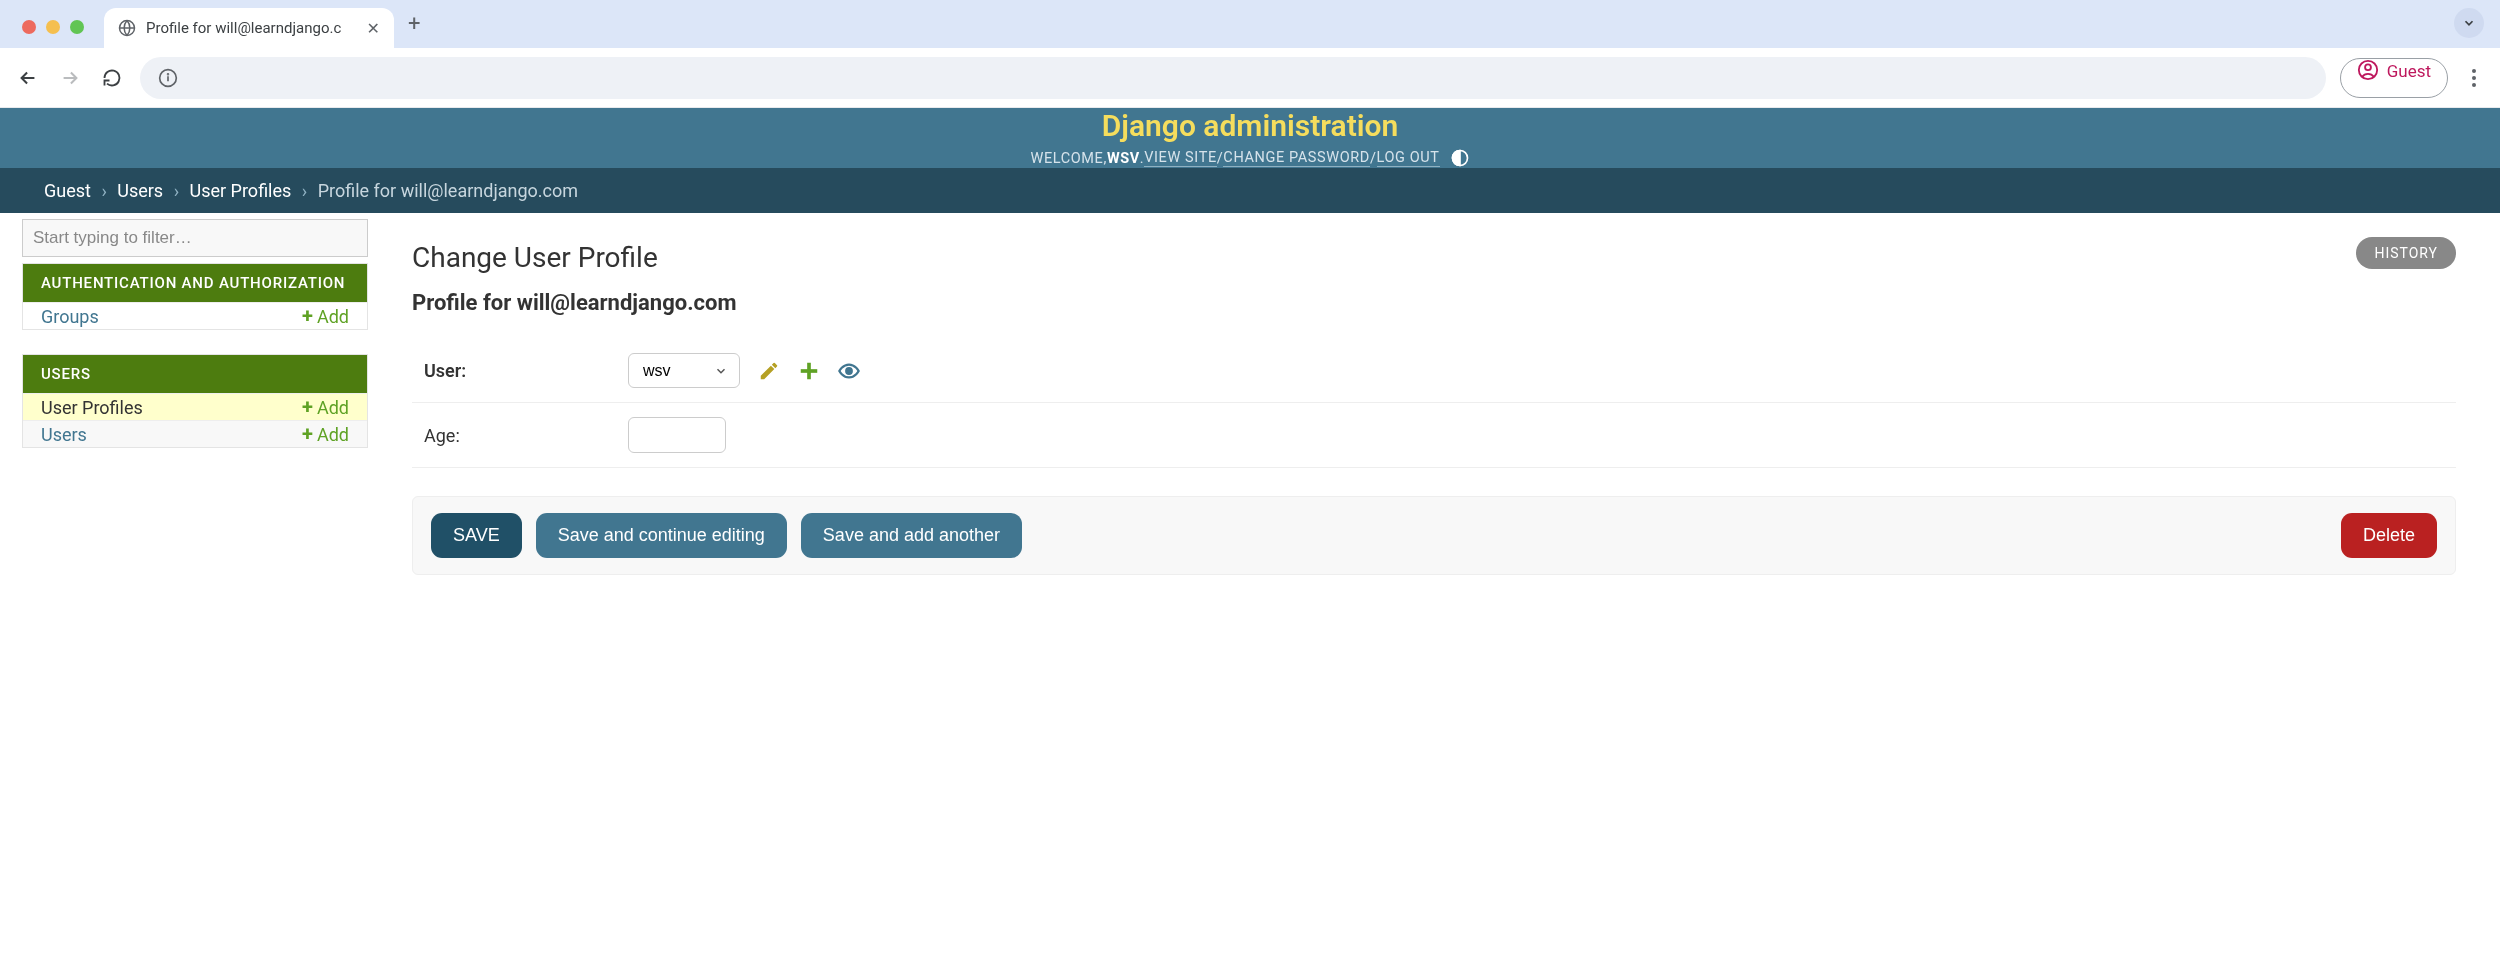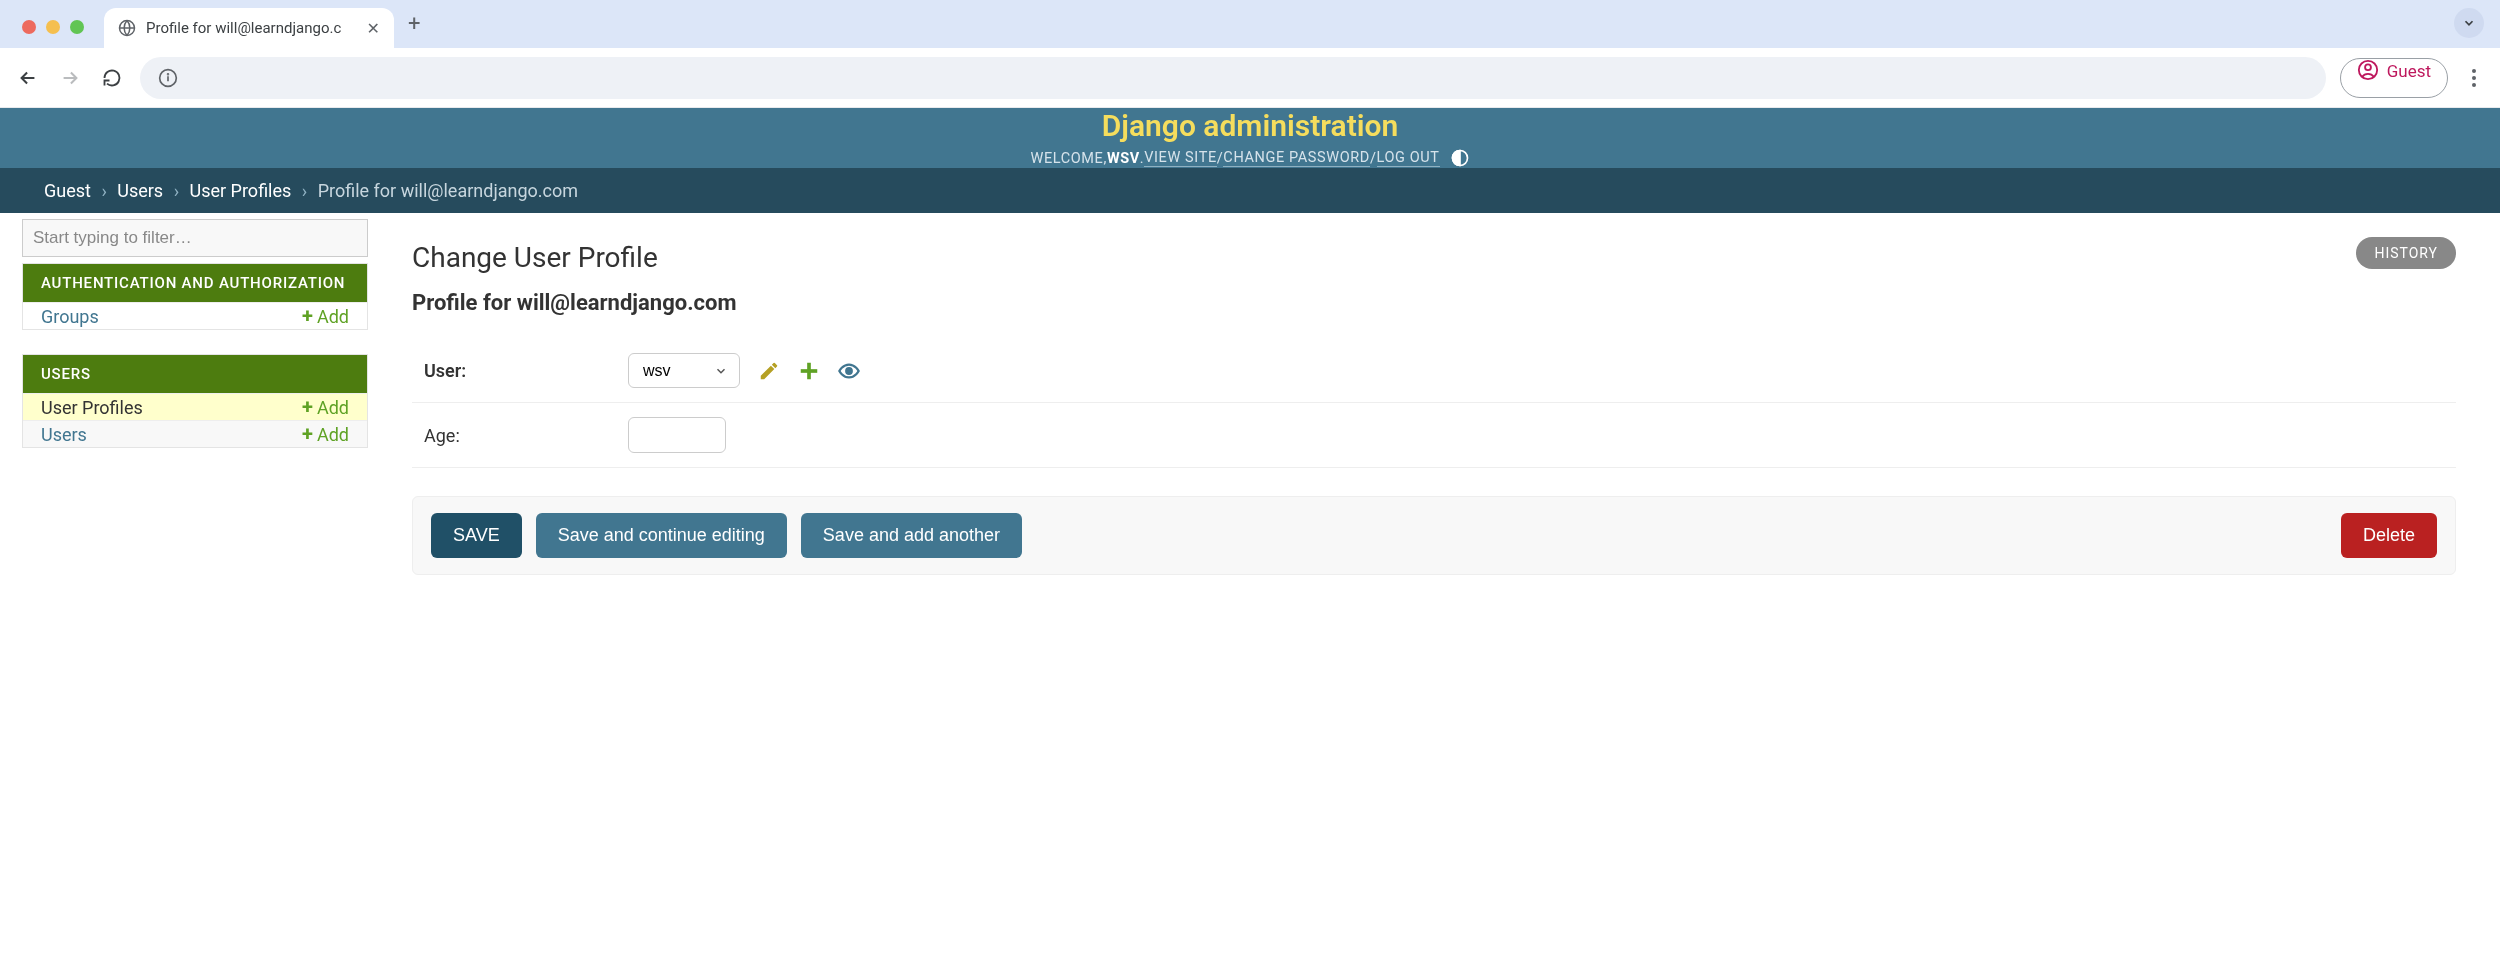--- a/index.html
+++ b/index.html
@@ -73,21 +73,21 @@
 .form-row label.normal { font-weight: 400; }
 .select-wrap { position: relative; display: inline-block; }
 .select-wrap select { appearance: none; border: 1px solid #ccc; border-radius: 6px; padding: 8px 40px 8px 14px; font-size: 16px; background: #fff; cursor: pointer; min-width: 112px; }
 .select-wrap .chev { position: absolute; right: 12px; top: 50%; transform: translateY(-50%); pointer-events: none; color: #555; }
 .related-icons { display: inline-flex; gap: 18px; margin-left: 18px; align-items: center; }
 .related-icons svg { width: 22px; height: 22px; cursor: pointer; }
 .text-input { border: 1px solid #ccc; border-radius: 6px; padding: 8px 10px; font-size: 16px; width: 98px; }
 
 .submit-row { background: #f8f8f8; border: 1px solid #eee; border-radius: 6px; padding: 16px 18px; margin-top: 28px; display: flex; align-items: center; gap: 14px; }
 .submit-row .spacer { flex: 1; }
-.btn { border: none; border-radius: 6px; padding: 12px 22px; font-size: 18px; color: #fff; cursor: pointer; }
+.btn { border: none; border-radius: 11px; padding: 12px 22px; font-size: 18px; color: #fff; cursor: pointer; }
 .btn-default { background: #417690; }
 .btn-primary { background: #205067; font-weight: 500; }
 .btn-delete { background: #ba2121; }
 </style>
 </head>
 <body>
 
 <div class="browser-chrome">
   <div class="traffic-lights">
     <div class="tl tl-red"></div>

